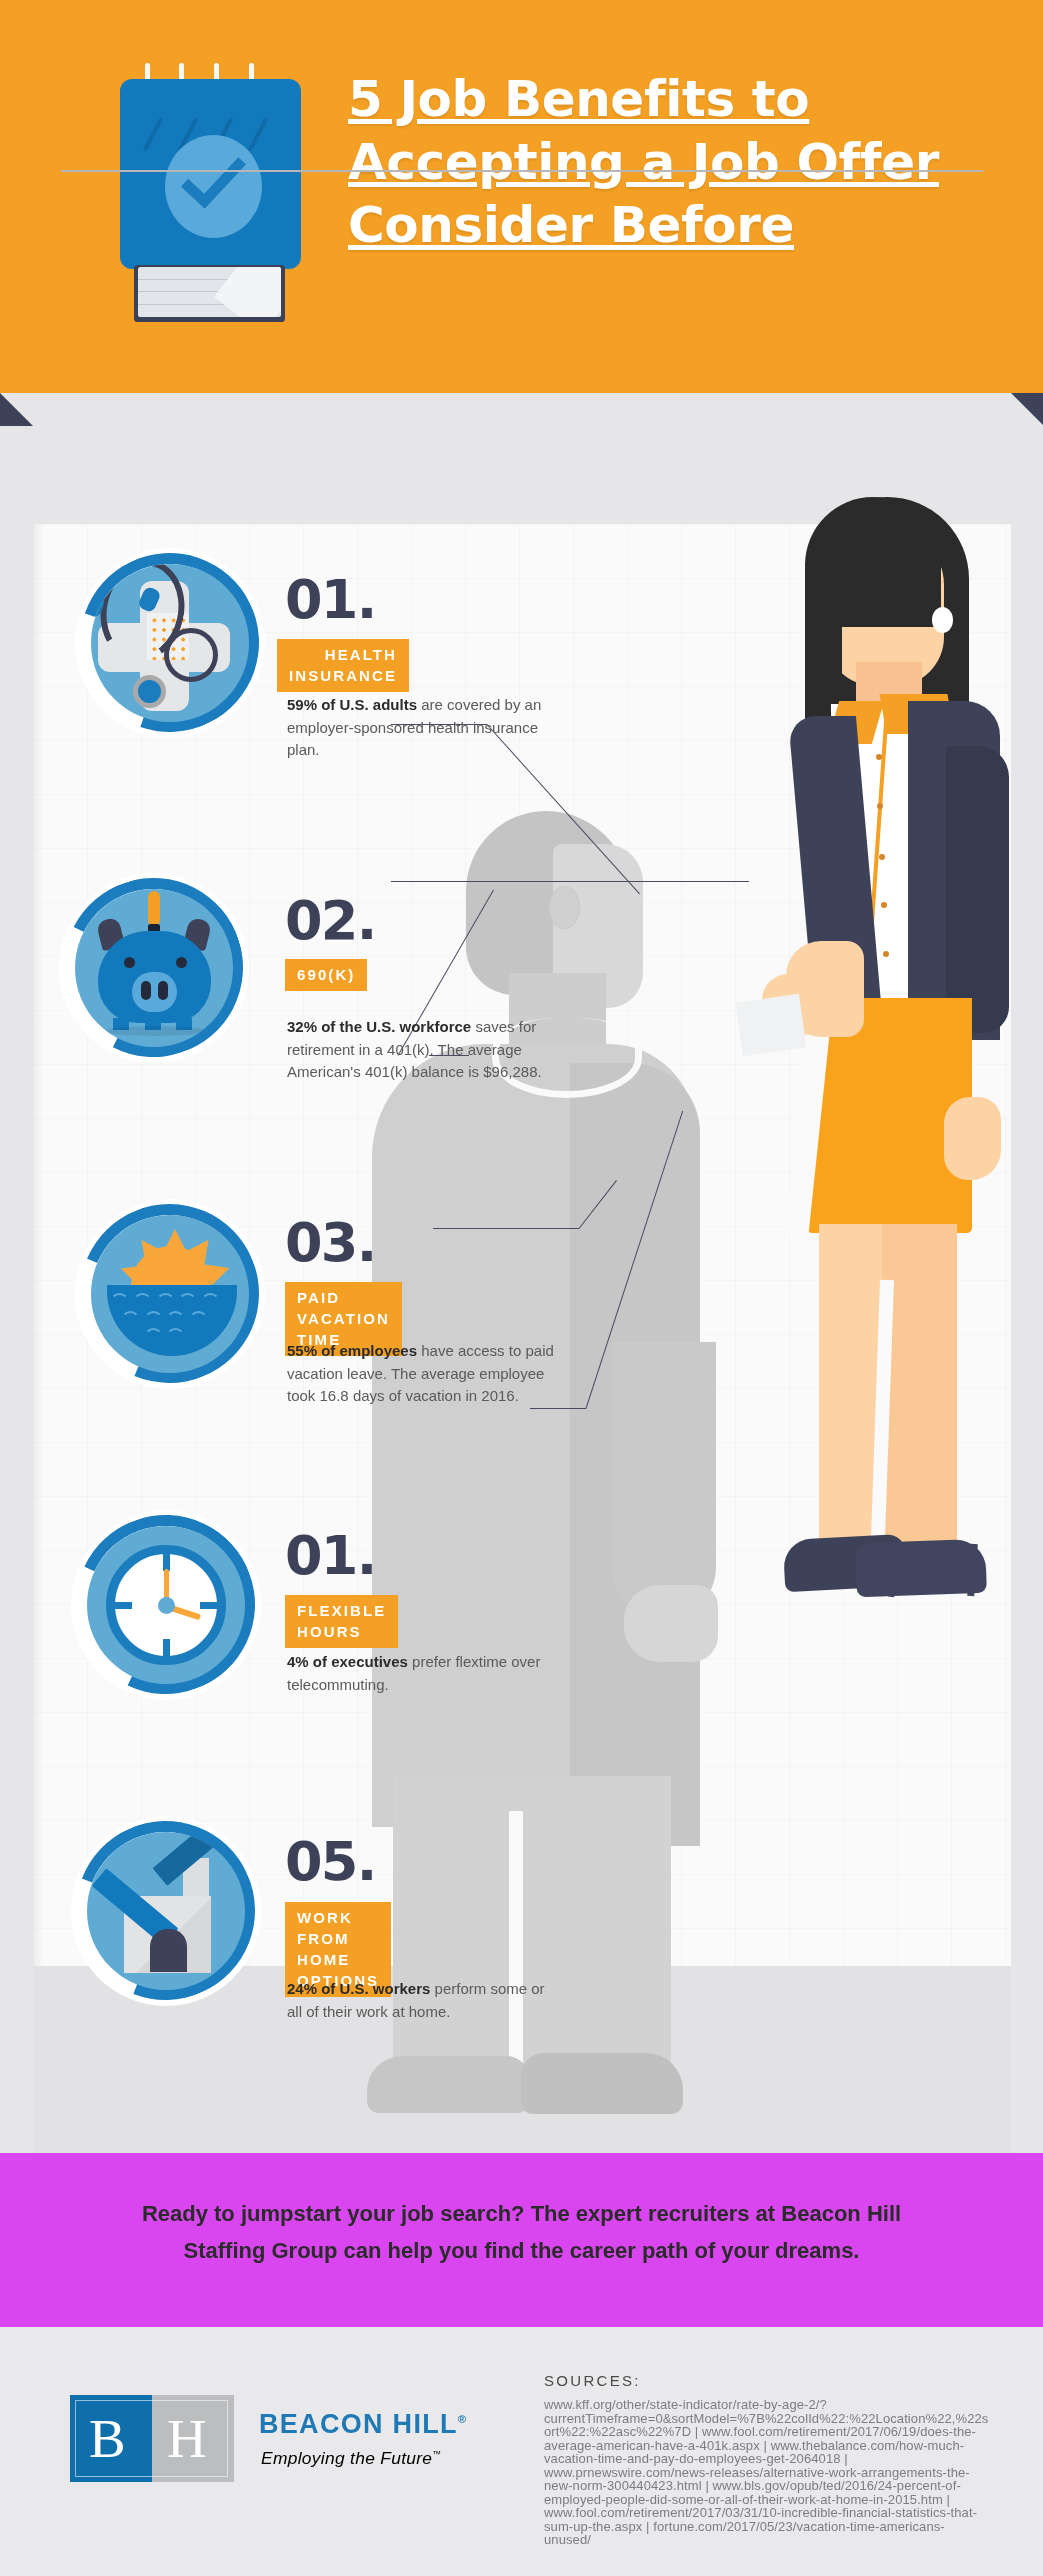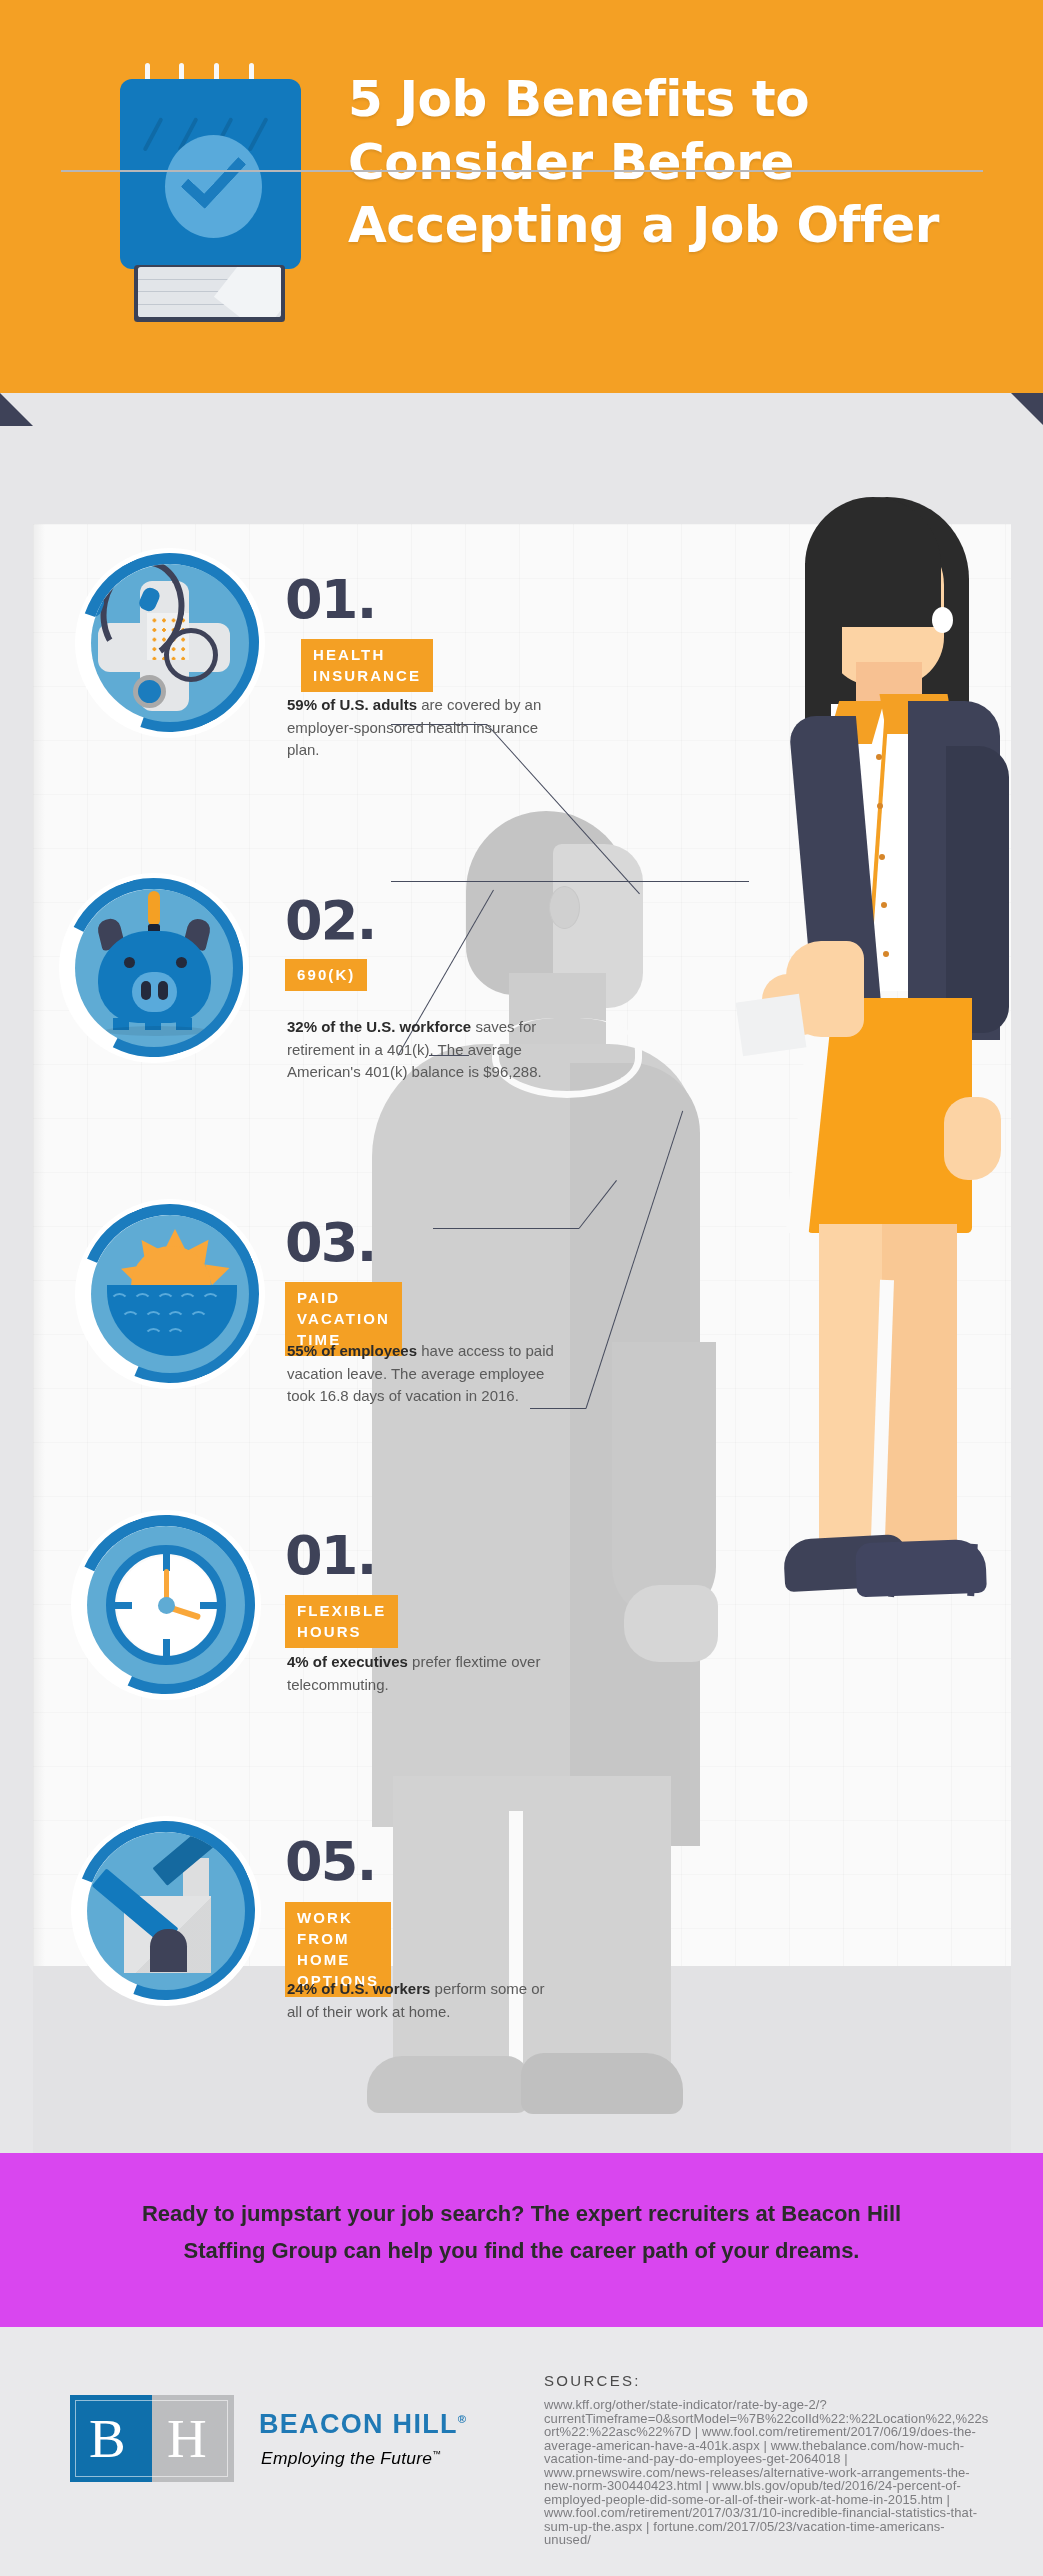--- a/index.html
+++ b/index.html
@@ -106,20 +106,21 @@
     position: absolute;
     left: 348px; top: 68px;
     width: 670px;
     color: #ffffff;
     font-family: "DejaVu Sans", sans-serif;
     font-weight: bold;
     font-size: 50px;
     line-height: 63px;
     letter-spacing: -0.4px;
     text-shadow: 0 1.7px 2.6px rgba(0,0,0,.10);
+    text-decoration: underline;
   }
   .title div { white-space: nowrap; }
 
   
   .intro-band {
     position: absolute;
     left: 0; top: 393px;
     width: 1044px; height: 130px;
     background: #e1e1e3;
   }
@@ -932,22 +933,22 @@
         <div class="np-paper-inner">
           <div class="np-line" style="top:12px"></div>
           <div class="np-line" style="top:24px"></div>
           <div class="np-line" style="top:37px"></div>
           <div class="np-corner"></div>
         </div>
       </div>
     </div>
     <div class="title">
       <div>5 Job Benefits  to</div>
+      <div>Accepting a Job Offer</div>
       <div>Consider Before</div>
-      <div>Accepting a Job Offer</div>
     </div>
   </div>
 
   <div class="corner-tri left"></div>
   <div class="corner-tri right"></div>
 
   <div class="main-panel">
     <div class="grid-lines"></div>
     <div class="panel-shade-left"></div>
     <div class="floor-shade"></div>
@@ -1000,21 +1001,21 @@
             </div>
           <div class="steth-tube"></div>
           <div class="steth-ring2"></div>
           <div class="steth-ear e1"></div>
           <div class="steth-ear e2"></div>
           <div class="steth-conn"></div>
           <div class="steth-bell-ring"></div>
         </div>
       </div>
       <div class="num" style="left:252px; top:49px;">01.</div>
-      <div class="label" style="left:268px; top:115px;">HEALTH INSURANCE</div>
+      <div class="label" style="left:244px; top:115px;text-align:right;">HEALTH INSURANCE</div>
       <div class="stat" style="left:254px; top:170px;">
         <b>59% of U.S. adults</b><span> are covered by an employer-sponsored health insurance plan.</span>
       </div>
     </div>
 
     <div class="item">
       <div class="badge-wrap" style="left:21px; top:344px;">
         <div class="badge-halo"></div>
         <div class="badge-arc" style="transform:rotate(-18deg);"></div>
         <div class="badge-disc">

